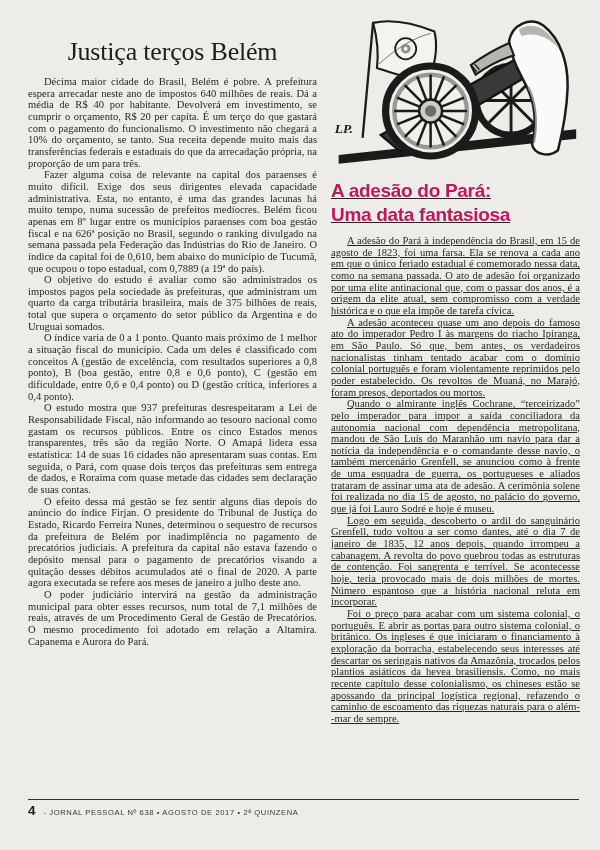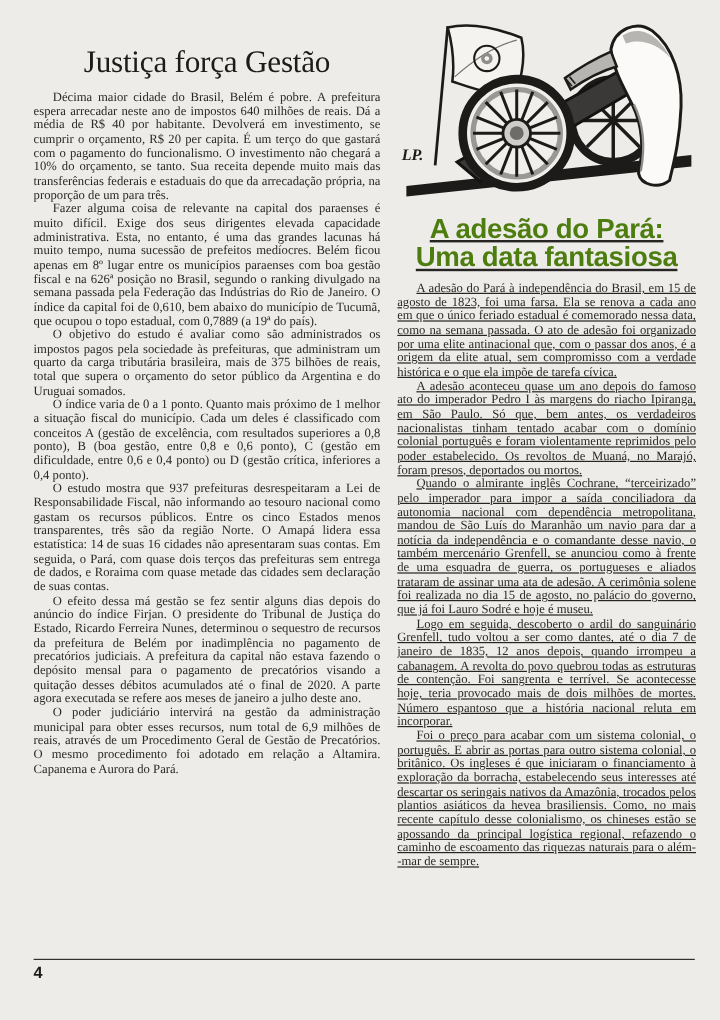--- a/index.html
+++ b/index.html
@@ -24,22 +24,22 @@
     text-decoration:underline;
   }
   .headline-serif {
     font-family:"Liberation Serif", serif;
     font-size:26px; line-height:31px; font-weight:500;
     text-align:center; color:#1d1c1a;
     margin-bottom:9px; letter-spacing:-0.2px;
   }
   .headline-sans {
     font-family:"Liberation Sans", sans-serif;
-    font-size:23px; line-height:23.5px; font-weight:800;
-    text-align:center; color:#4d7c0f;
+    font-size:19px; line-height:23.5px; font-weight:800;
+    color:#be185d;
     margin:11px 0 9px 0; letter-spacing:-0.3px;
   }
   .body-text p {
     font-size:10.55px; line-height:11.65px;
     text-align:justify; text-justify:inter-word;
     text-indent:16px; color:#2a2927;
   }
   .illus { display:block; width:249px; height:160px; }
   .footer {
     position:absolute; left:28px; top:799px; width:551px;
@@ -58,30 +58,30 @@
     font-family:"Liberation Serif", serif; font-style:italic; font-weight:700;
   }
 </style>
 </head>
 <body>
 
 <div class="page">
 
   <div class="col-left">
     <h1 class="headline-serif">
-      <span>Justiça força Gestão</span><br>
+      <span>Justiça terços Belém</span><br>
     </h1>
     <div class="body-text">
       <p>Décima maior cidade do Brasil, Belém é pobre. A prefeitura espera arrecadar neste ano de impostos 640 milhões de reais. Dá a média de R$ 40 por habitante. Devolverá em investimento, se cumprir o orçamento, R$ 20 per capita. É um terço do que gastará com o pagamento do funcionalismo. O investimento não chegará a 10% do orçamento, se tanto. Sua receita depende muito mais das transferências federais e estaduais do que da arrecadação própria, na proporção de um para três.</p>
       <p>Fazer alguma coisa de relevante na capital dos paraenses é muito difícil. Exige dos seus dirigentes elevada capacidade administrativa. Esta, no entanto, é uma das grandes lacunas há muito tempo, numa sucessão de prefeitos medíocres. Belém ficou apenas em 8º lugar entre os municípios paraenses com boa gestão fiscal e na 626ª posição no Brasil, segundo o ranking divulgado na semana passada pela Federação das Indústrias do Rio de Janeiro. O índice da capital foi de 0,610, bem abaixo do município de Tucumã, que ocupou o topo estadual, com 0,7889 (a 19ª do país).</p>
       <p>O objetivo do estudo é avaliar como são administrados os impostos pagos pela sociedade às prefeituras, que administram um quarto da carga tributária brasileira, mais de 375 bilhões de reais, total que supera o orçamento do setor público da Argentina e do Uruguai somados.</p>
       <p>O índice varia de 0 a 1 ponto. Quanto mais próximo de 1 melhor a situação fiscal do município. Cada um deles é classificado com conceitos A (gestão de excelência, com resultados superiores a 0,8 ponto), B (boa gestão, entre 0,8 e 0,6 ponto), C (gestão em dificuldade, entre 0,6 e 0,4 ponto) ou D (gestão crítica, inferiores a 0,4 ponto).</p>
       <p>O estudo mostra que 937 prefeituras desrespeitaram a Lei de Responsabilidade Fiscal, não informando ao tesouro nacional como gastam os recursos públicos. Entre os cinco Estados menos transparentes, três são da região Norte. O Amapá lidera essa estatística: 14 de suas 16 cidades não apresentaram suas contas. Em seguida, o Pará, com quase dois terços das prefeituras sem entrega de dados, e Roraima com quase metade das cidades sem declaração de suas contas.</p>
       <p>O efeito dessa má gestão se fez sentir alguns dias depois do anúncio do índice Firjan. O presidente do Tribunal de Justiça do Estado, Ricardo Ferreira Nunes, determinou o sequestro de recursos da prefeitura de Belém por inadimplência no pagamento de precatórios judiciais. A prefeitura da capital não estava fazendo o depósito mensal para o pagamento de precatórios visando a quitação desses débitos acumulados até o final de 2020. A parte agora executada se refere aos meses de janeiro a julho deste ano.</p>
-      <p>O poder judiciário intervirá na gestão da administração municipal para obter esses recursos, num total de 6,9 milhões de reais, através de um Procedimento Geral de Gestão de Precatórios. O mesmo procedimento foi adotado em relação a Altamira. Capanema e Aurora do Pará.</p>
+      <p>O poder judiciário intervirá na gestão da administração municipal para obter esses recursos, num total de 7,1 milhões de reais, através de um Procedimento Geral de Gestão de Precatórios. O mesmo procedimento foi adotado em relação a Altamira. Capanema e Aurora do Pará.</p>
     </div>
   </div>
 
   <div class="col-right">
 
     <svg class="illus" viewBox="0 0 260 166" aria-hidden="true">
 
       <polygon points="8,153 256,126 256,136 8,162" fill="#1c1b19"></polygon>
 
       <line x1="33" y1="135" x2="44" y2="14" stroke="#1c1b19" stroke-width="2.4"></line>
@@ -146,15 +146,16 @@
       <p>A adesão do Pará à independência do Brasil, em 15 de agosto de 1823, foi uma farsa. Ela se renova a cada ano em que o único feriado estadual é comemorado nessa data, como na semana passada. O ato de adesão foi organizado por uma elite antinacional que, com o passar dos anos, é a origem da elite atual, sem compromisso com a verdade histórica e o que ela impõe de tarefa cívica.</p>
       <p>A adesão aconteceu quase um ano depois do famoso ato do imperador Pedro I às margens do riacho Ipiranga, em São Paulo. Só que, bem antes, os verdadeiros nacionalistas tinham tentado acabar com o domínio colonial português e foram violentamente reprimidos pelo poder estabelecido. Os revoltos de Muaná, no Marajó, foram presos, deportados ou mortos.</p>
       <p>Quando o almirante inglês Cochrane, “terceirizado” pelo imperador para impor a saída conciliadora da autonomia nacional com dependência metropolitana, mandou de São Luís do Maranhão um navio para dar a notícia da independência e o comandante desse navio, o também mercenário Grenfell, se anunciou como à frente de uma esquadra de guerra, os portugueses e aliados trataram de assinar uma ata de adesão. A cerimônia solene foi realizada no dia 15 de agosto, no palácio do governo, que já foi Lauro Sodré e hoje é museu.</p>
       <p>Logo em seguida, descoberto o ardil do sanguinário Grenfell, tudo voltou a ser como dantes, até o dia 7 de janeiro de 1835, 12 anos depois, quando irrompeu a cabanagem. A revolta do povo quebrou todas as estruturas de contenção. Foi sangrenta e terrível. Se acontecesse hoje, teria provocado mais de dois milhões de mortes. Número espantoso que a história nacional reluta em incorporar.</p>
       <p>Foi o preço para acabar com um sistema colonial, o português. E abrir as portas para outro sistema colonial, o britânico. Os ingleses é que iniciaram o financiamento à exploração da borracha, estabelecendo seus interesses até descartar os seringais nativos da Amazônia, trocados pelos plantios asiáticos da hevea brasiliensis. Como, no mais recente capítulo desse colonialismo, os chineses estão se apossando da principal logística regional, refazendo o caminho de escoamento das riquezas naturais para o além--mar de sempre.</p>
     </div>
   </div>
 
   <div class="footer">
     <span class="pagenum">4</span>
+    <span class="foottext">- JORNAL PESSOAL Nº 638 • AGOSTO DE 2017 • 2ª QUINZENA</span>
   </div>
 
 </div>
 
 </body></html>

